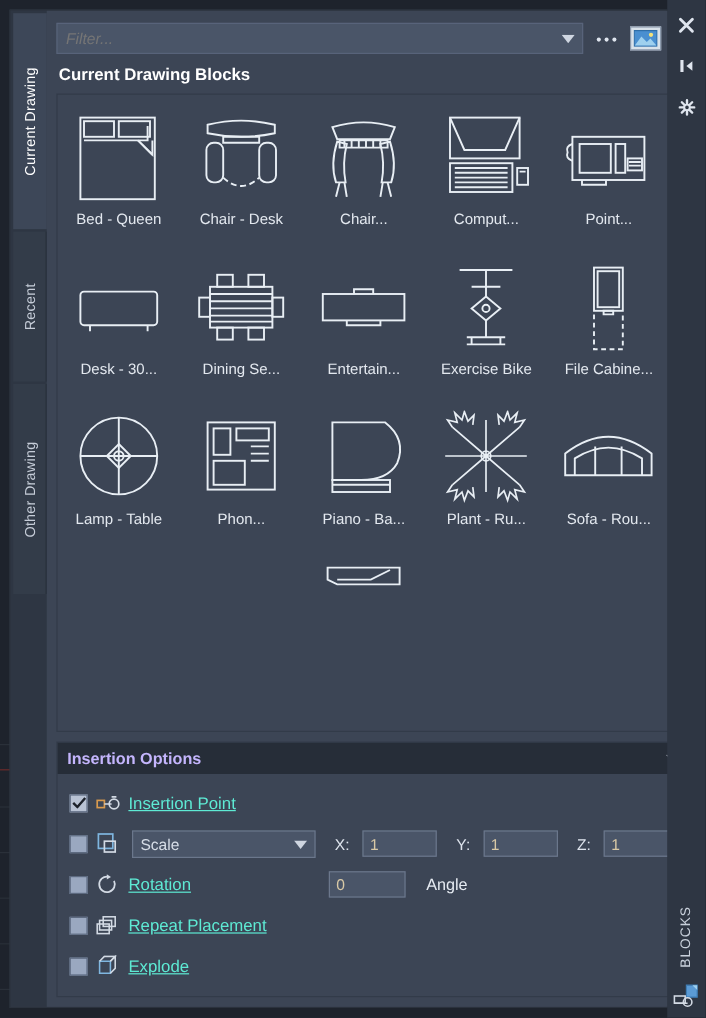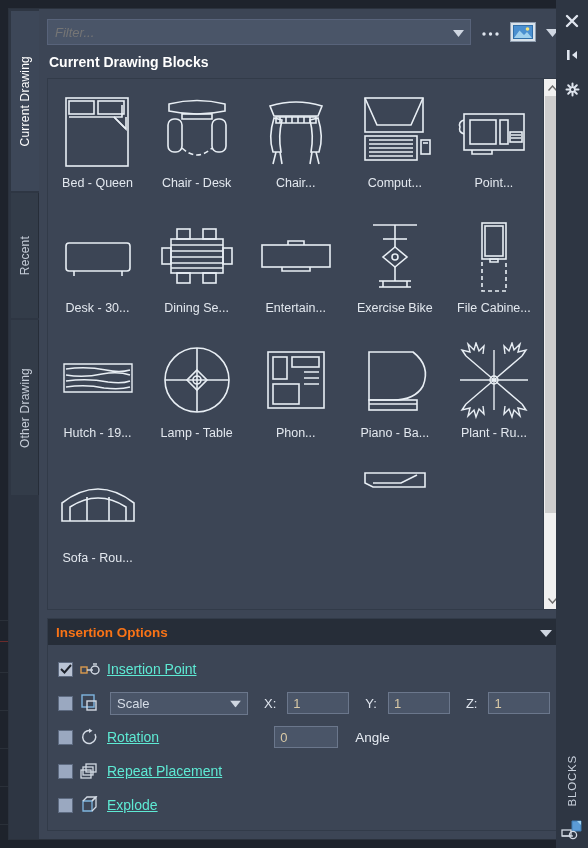--- a/index.html
+++ b/index.html
@@ -215,21 +215,21 @@
   }
   #io-header {
     height: 26px;
     background: #262d38;
     display: flex;
     align-items: center;
     padding: 0 8px;
     cursor: pointer;
   }
   #io-title {
-    color: #f97316;
+    color: #c4b5fd;
     font-size: 13.5px;
     font-weight: bold;
     flex: 1;
   }
   #io-body { padding: 7px 0 8px 0; }
 
   .io-row {
     display: flex;
     align-items: center;
     height: 34px;
@@ -250,21 +250,21 @@
     flex: 0 0 20px;
     display: flex; align-items: center; justify-content: center;
   }
   .io-label {
     color: #5eead4;
     font-size: 14px;
     white-space: nowrap;
     text-decoration: underline;
   }
   .io-select {
-    width: 138px;
+    width: 153px;
     height: 23px;
     background: #4a5568;
     border: 1px solid #6b7governs;
     border: 1px solid #6b778c;
     color: #d6dde7;
     font-size: 13px;
     display: flex; align-items: center;
     padding: 0 6px;
     position: relative;
     cursor: pointer;
@@ -541,34 +541,20 @@
                 <rect x="30" y="6" width="24" height="36"></rect>
                 <rect x="33" y="9" width="18" height="30"></rect>
                 <path d="M38 42 L46 42 L46 45 L38 45 Z"></path>
                 <path d="M30 45 L30 74 L54 74 L54 45" stroke-dasharray="4,3"></path>
               </g>
             </svg>
           </div>
           <div class="block-label">File Cabine...</div>
         </div>
 
-        <div class="block-cell">
-          <div class="block-thumb">
-            <svg width="84" height="80" viewBox="0 0 84 80">
-              <g fill="none" stroke="#e8eef4" stroke-width="1.4">
-                <path d="M8 22 L76 22 L76 50 L8 50 Z"></path>
-                <path d="M10 27 Q30 24 50 28 Q64 31 74 28"></path>
-                <path d="M10 33 Q28 36 46 32 Q62 29 74 33"></path>
-                <path d="M10 39 Q32 36 52 40 Q66 42 74 39"></path>
-                <path d="M10 45 Q30 42 48 46 Q64 48 74 45"></path>
-              </g>
-            </svg>
-          </div>
-          <div class="block-label">Hutch - 19...</div>
-        </div>
 
         <div class="block-cell">
           <div class="block-thumb">
             <svg width="84" height="80" viewBox="0 0 84 80">
               <g fill="none" stroke="#e8eef4" stroke-width="1.6">
                 <circle cx="42" cy="38" r="32"></circle>
                 <path d="M42 6 L42 70 M10 38 L74 38"></path>
                 <path d="M42 28 L52 38 L42 48 L32 38 Z"></path>
                 <circle cx="42" cy="38" r="4"></circle>
               </g>

